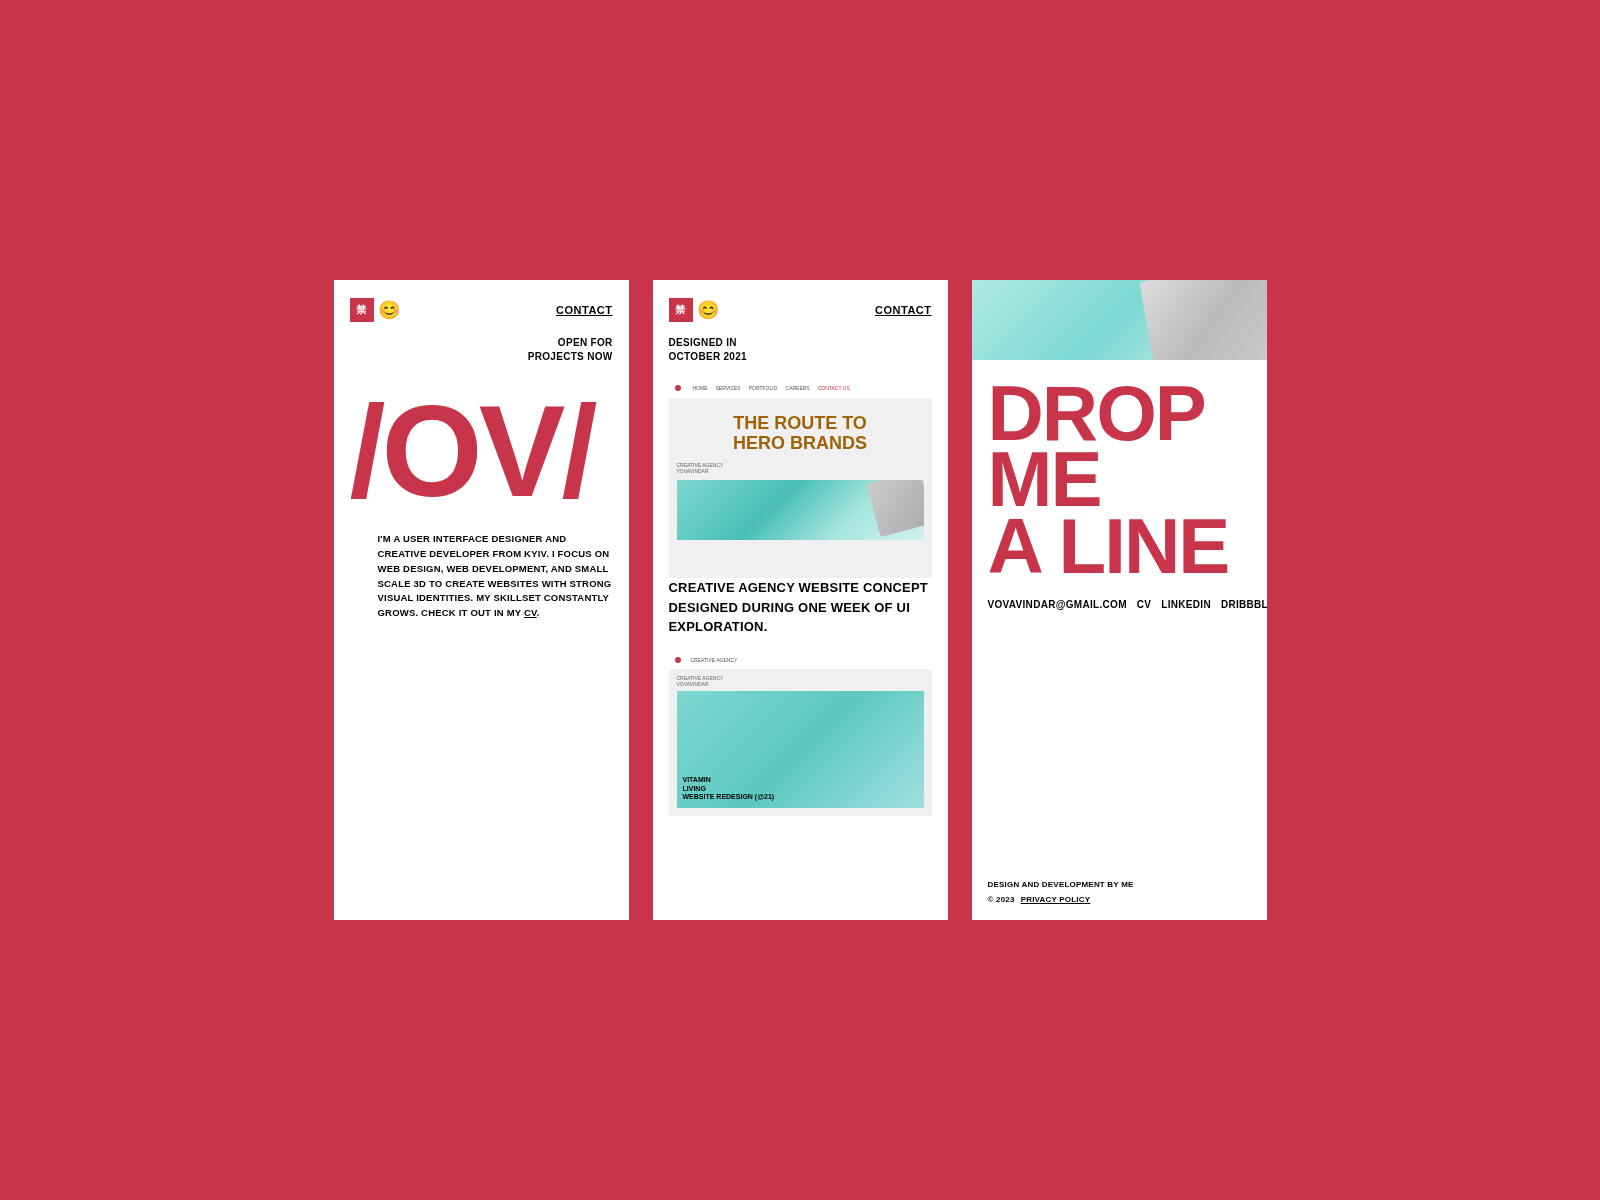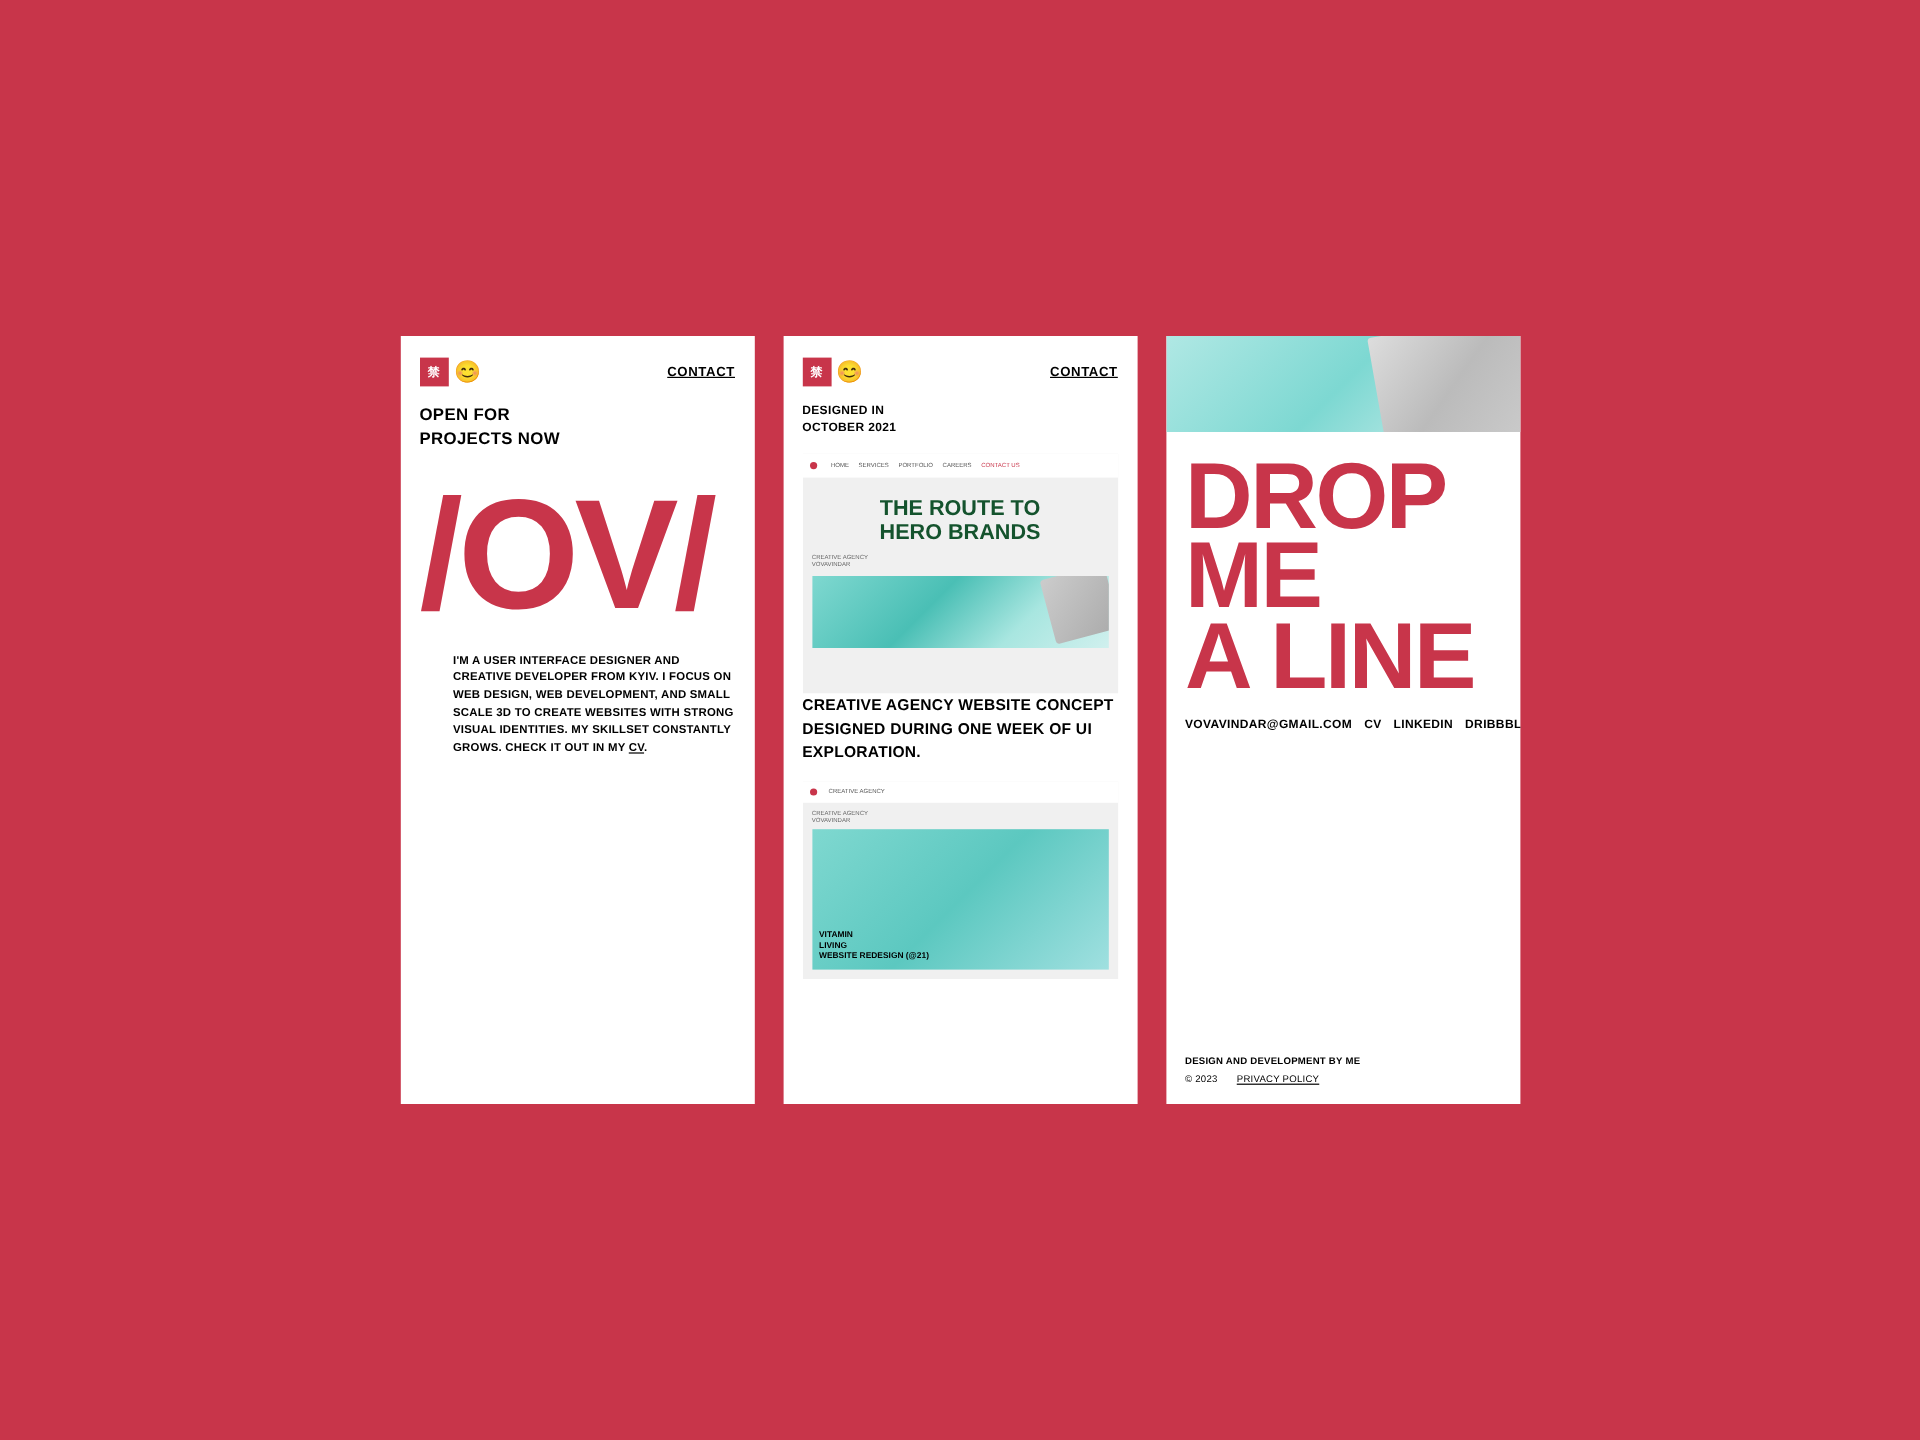--- a/index.html
+++ b/index.html
@@ -65,25 +65,26 @@
     }
     .contact-link {
       font-size: 11px;
       font-weight: bold;
       letter-spacing: 0.5px;
       text-decoration: underline;
       color: #000;
     }
     .open-text {
       padding: 4px 16px 0;
-      font-size: 14px;
+      font-size: 10px;
       font-weight: bold;
       letter-spacing: 0.3px;
       line-height: 1.4;
       color: #000;
+      text-align: right;
     }
     .big-letters {
       margin-top: 30px;
       padding: 0 0 0 16px;
       line-height: 0.85;
       overflow: hidden;
     }
     .big-letters span {
       font-size: 130px;
       font-weight: 900;
@@ -162,21 +163,21 @@
       margin-left: 4px;
     }
     .nav-item-red {
       color: #c8354a !important;
     }
     .preview-hero-text {
       margin-top: 16px;
       text-align: center;
       font-size: 18px;
       font-weight: 900;
-      color: #14532d;
+      color: #a16207;
       line-height: 1.1;
       padding: 0 8px;
     }
     .preview-sub {
       font-size: 5px;
       color: #666;
       text-align: left;
       padding: 8px 8px 0;
       width: 100%;
     }
@@ -320,24 +321,24 @@
       right: 16px;
     }
     .footer-design-text {
       font-size: 8px;
       font-weight: bold;
       color: #000;
       letter-spacing: 0.2px;
     }
     .footer-copy {
       display: flex;
-      gap: 16px;
+      gap: 6px;
       margin-top: 6px;
       font-size: 8px;
-      font-weight: normal;
+      font-weight: bold;
       color: #000;
       letter-spacing: 0.2px;
     }
     .privacy-link {
       text-decoration: underline;
       color: #000;
     }
   </style>
 </head>
 <body>

